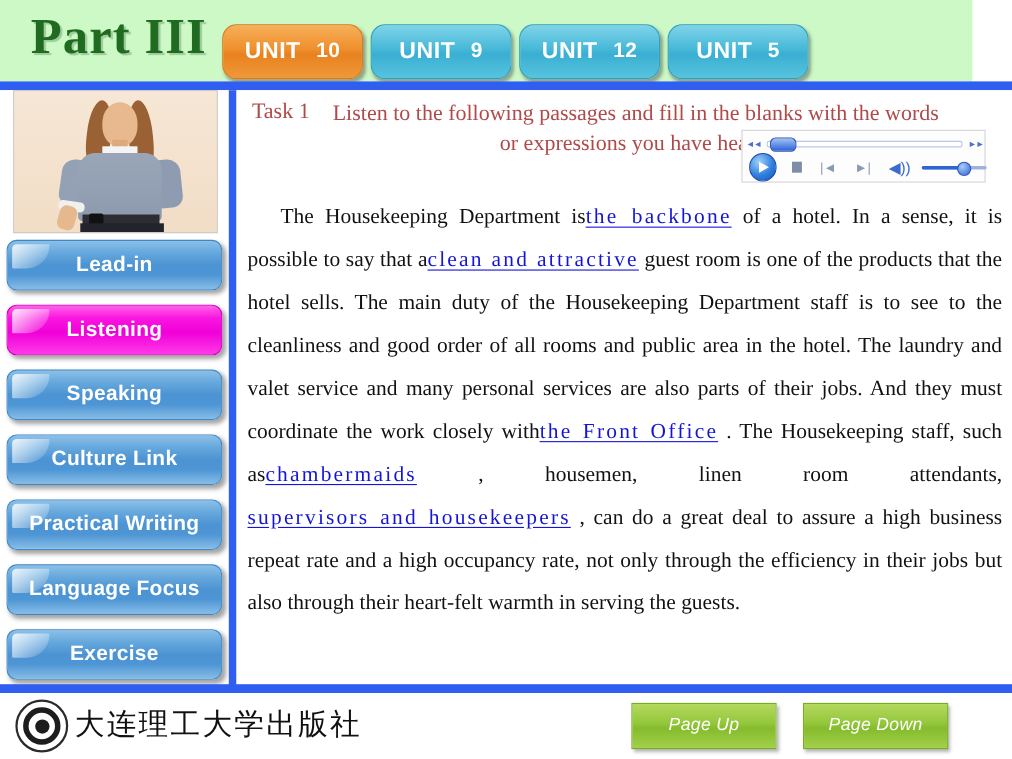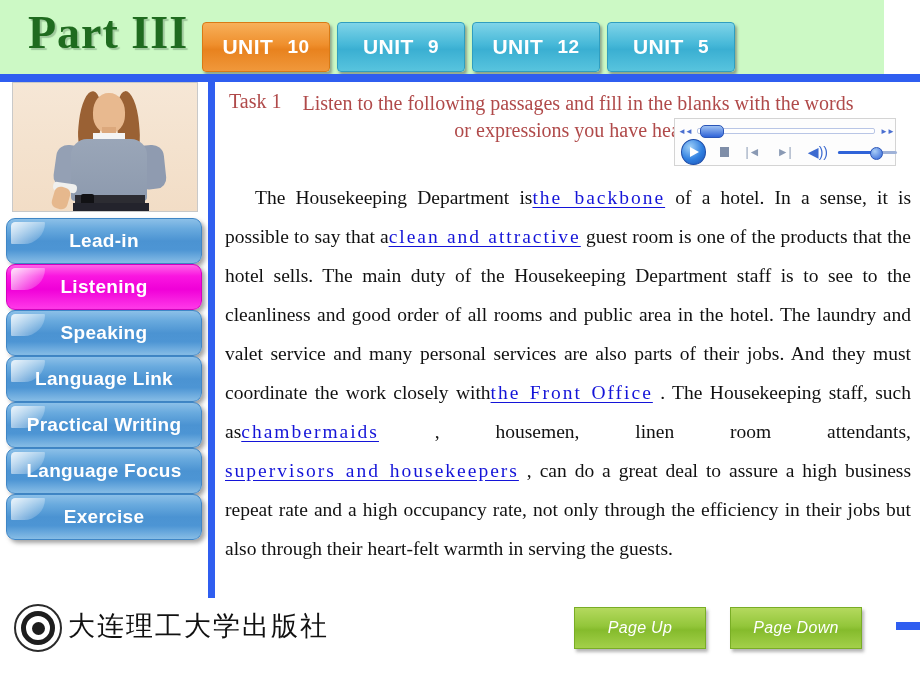--- a/index.html
+++ b/index.html
@@ -45,21 +45,21 @@
   }
   .unit-tabs {
     position: absolute;
     left: 202px; top: 22px;
     display: flex;
     gap: 7px;
   }
   .unit-tab {
     width: 128px;
     height: 50px;
-    border-radius: 4px;
+    border-radius: 13px;
     display: flex;
     align-items: center;
     justify-content: center;
     gap: 14px;
     color: #ffffff;
     font-size: 21px;
     font-weight: bold;
     letter-spacing: 0.5px;
     box-shadow: 2px 3px 3px rgba(80,80,80,0.5);
     background: linear-gradient(to bottom, #7fd4e8 0%, #46b8d8 45%, #3aafd2 55%, #58c4de 100%);
@@ -162,20 +162,21 @@
 
   .nav-list {
     position: absolute;
     left: 6px; top: 136px;
     width: 200px;
   }
   .nav-btn {
     position: relative;
     width: 196px;
     height: 46px;
+    margin-bottom: 13px;
     border-radius: 9px;
     display: flex;
     align-items: center;
     justify-content: center;
     color: #ffffff;
     font-size: 19px;
     font-weight: bold;
     letter-spacing: 0.3px;
     box-shadow: 3px 3px 4px rgba(90,90,90,0.55);
     background: linear-gradient(to bottom, #8cc0e8 0%, #69aade 22%, #4b93d2 50%, #4d95d4 70%, #87bde6 100%);
@@ -373,21 +374,21 @@
   .left-bottom-rule {
     position: absolute;
     left: 0; top: 622px;
     width: 212px; height: 8px;
     background: #2f5ef0;
   }
 
   
   .footer {
     position: absolute;
-    left: 0; top: 598px;
+    left: 0; top: 630px;
     width: 896px; height: 60px;
     background: #ffffff;
   }
   .logo-mark {
     position: absolute;
     left: 14px; top: 6px;
     width: 48px; height: 48px;
     border-radius: 50%;
     border: 2px solid #2b2b2b;
     box-sizing: border-box;
@@ -491,21 +492,21 @@
       <div class="nav-btn">
         <span>Lead-in</span>
       </div>
       <div class="nav-btn active">
         <span>Listening</span>
       </div>
       <div class="nav-btn">
         <span>Speaking</span>
       </div>
       <div class="nav-btn">
-        <span>Language Link</span>
+        <span>Culture Link</span>
       </div>
       <div class="nav-btn">
         <span>Practical Writing</span>
       </div>
       <div class="nav-btn">
         <span>Language Focus</span>
       </div>
       <div class="nav-btn">
         <span>Exercise</span>
       </div>

